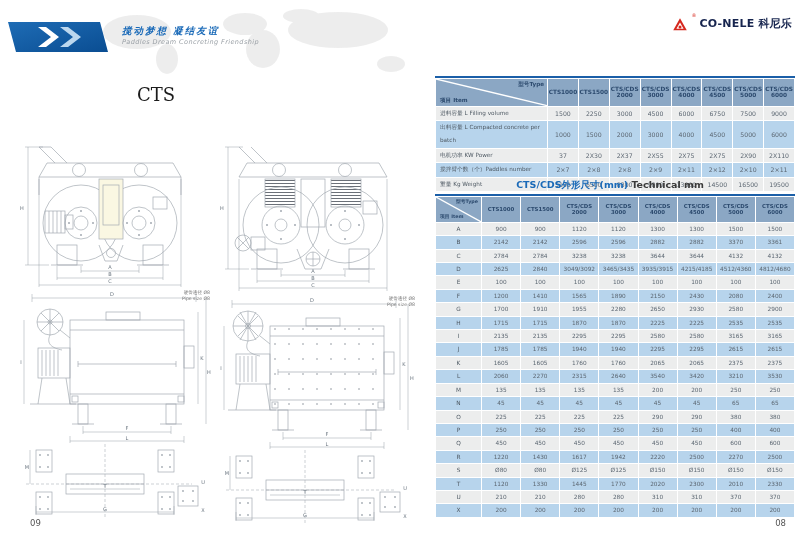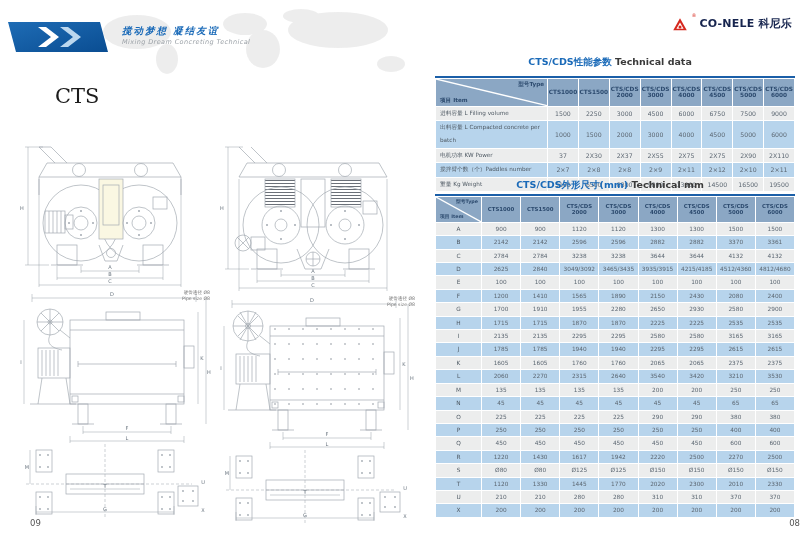--- a/index.html
+++ b/index.html
@@ -5,25 +5,25 @@
   html,body{margin:0;padding:0;background:#fff;}
   .page{position:relative;width:800px;height:542px;background:#ffffff;overflow:hidden;
         font-family:"DejaVu Sans","Liberation Sans",sans-serif;}
   
   .lp{position:absolute;left:0;top:0;width:430px;height:542px;}
   .map{position:absolute;left:95px;top:4px;opacity:.9;}
   .chev{position:absolute;left:8px;top:22px;}
   .slogan{position:absolute;left:122px;top:25px;line-height:1.25;font-style:italic;}
   .slogan .cn{font-size:9.5px;font-weight:bold;color:#1a6ab8;letter-spacing:2px;display:block;}
   .slogan .en{font-size:6.5px;color:#9aa0a6;display:block;margin-top:1px;letter-spacing:.4px;}
-  .dtitle{position:absolute;top:84px;width:120px;text-align:left;
-          font-family:"DejaVu Serif","Liberation Serif",serif;font-size:21px;color:#1c1c1c;}
+  .dtitle{position:absolute;top:84px;width:120px;text-align:right;
+          font-family:"DejaVu Serif","Liberation Serif",serif;font-size:18px;color:#1c1c1c;}
   .dt-cts{left:55px;} .dt-cds{left:250px;}
   .pageno{position:absolute;font-size:8.5px;color:#555;}
-  .pn07{left:30px;bottom:14px;} .pn08{right:0;bottom:14px;margin-top:24px;}
+  .pn07{left:30px;bottom:14px;} .pn08{right:14px;bottom:14px;margin-top:24px;}
   svg text{font-family:"DejaVu Sans","Liberation Sans",sans-serif;}
   .dwg{position:absolute;}
   
   .rp{position:absolute;left:430px;top:0;width:370px;height:542px;}
   .brand{position:absolute;top:16px;right:8px;display:flex;gap:3px;}
   .brand .nm{font-size:11px;font-weight:bold;color:#16244e;letter-spacing:.2px;}
   .brand .reg{font-size:5px;color:#d6281e;vertical-align:top;position:relative;top:-4px;}
   .tbl-title{position:absolute;left:0;right:10px;text-align:center;font-size:9.5px;font-weight:bold;color:#3a3a3a;}
   .tbl-title .cn{color:#1a6ab8;}
   .tt1{top:56px;} .tt2{top:179px;}
@@ -75,21 +75,21 @@
             <stop offset="1" stop-color="#0a4d92"></stop>
           </linearGradient>
         </defs>
       <polygon points="0,0 92,0 100,30 8,30" fill="url(#blg)"></polygon>
       <path d="M30,5 L43,15 L30,25 L38,25 L51,15 L38,5 Z" fill="#ffffff"></path>
       <path d="M52,5 L65,15 L52,25 L60,25 L73,15 L60,5 Z" fill="#bcd7ee"></path>
     </svg>
 
     <div class="slogan">
       <span class="cn">搅动梦想  凝结友谊</span>
-      <span class="en">Mixing  Dream  Concreting  Technical</span>
+      <span class="en">Paddles  Dream  Concreting  Friendship</span>
     </div>
 
     <div class="dtitle dt-cts">CTS</div>
 
     <svg class="dwg" style="left:15px;top:133px" width="190" height="158" viewBox="0 0 190 158">
       <g stroke="#a3aab2" stroke-width=".7" fill="none">
         <path d="M32,30 H158 L166,44 H24 Z"></path>
         <path d="M40,30 L24,14 M52,30 L36,14 M24,14 h12"></path>
         <circle cx="64" cy="37" r="6.5"></circle>
           <circle cx="126" cy="37" r="6.5"></circle>
@@ -370,23 +370,20 @@
     <div class="brand">
       <svg width="18" height="18" viewBox="0 0 24 24">
         <path d="M12 3 L21 19 H3 Z" fill="#d6281e"></path>
         <path d="M12 8.5 L16.8 17 H7.2 Z" fill="#ffffff"></path>
         <circle cx="12" cy="14.5" r="2" fill="#d6281e"></circle>
       </svg>
       <span class="reg">®</span>
       <span class="nm">CO-NELE 科尼乐</span>
     </div>
 
-    <div class="tbl-title tt1">
-      <span class="cn">CTS/CDS性能参数</span><span class="en"> Technical data</span>
-    </div>
 
     <div class="tblwrap tw1">
       <table class="t1">
         <colgroup>
             <col style="width:112px">
           </colgroup>
         <thead>
             <tr>
           <th class="corner">
             <svg viewBox="0 0 100 100" preserveAspectRatio="none">

